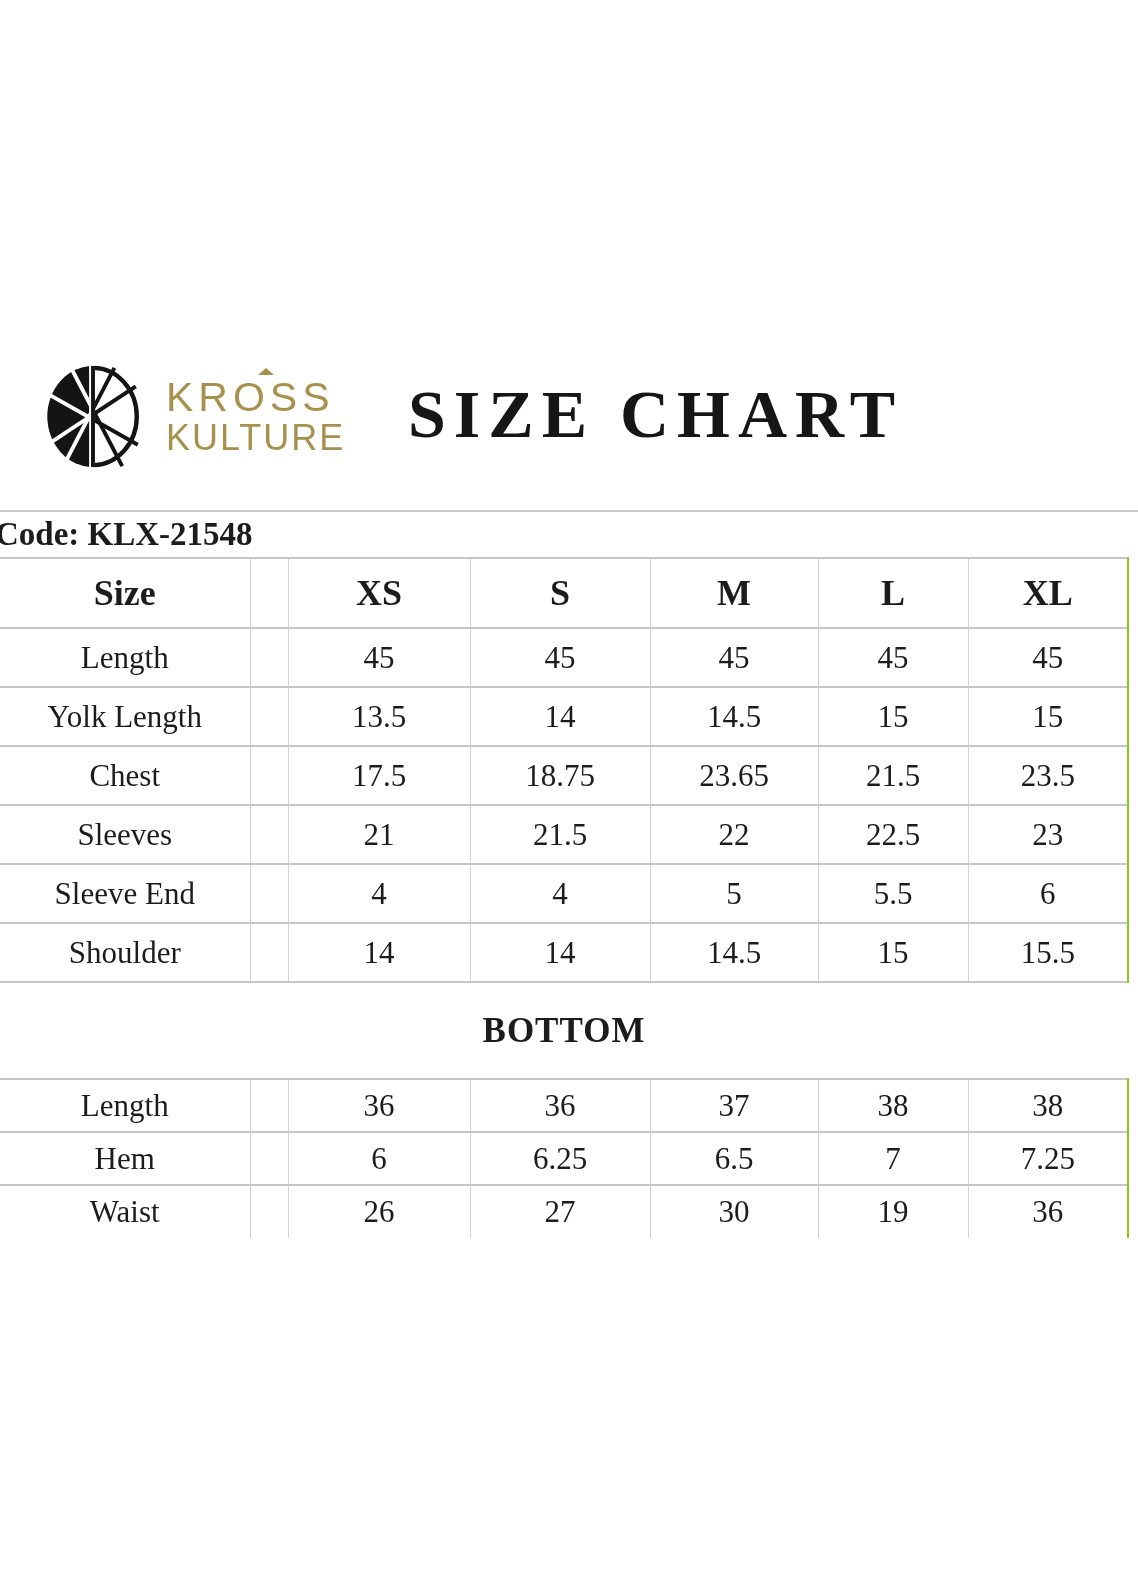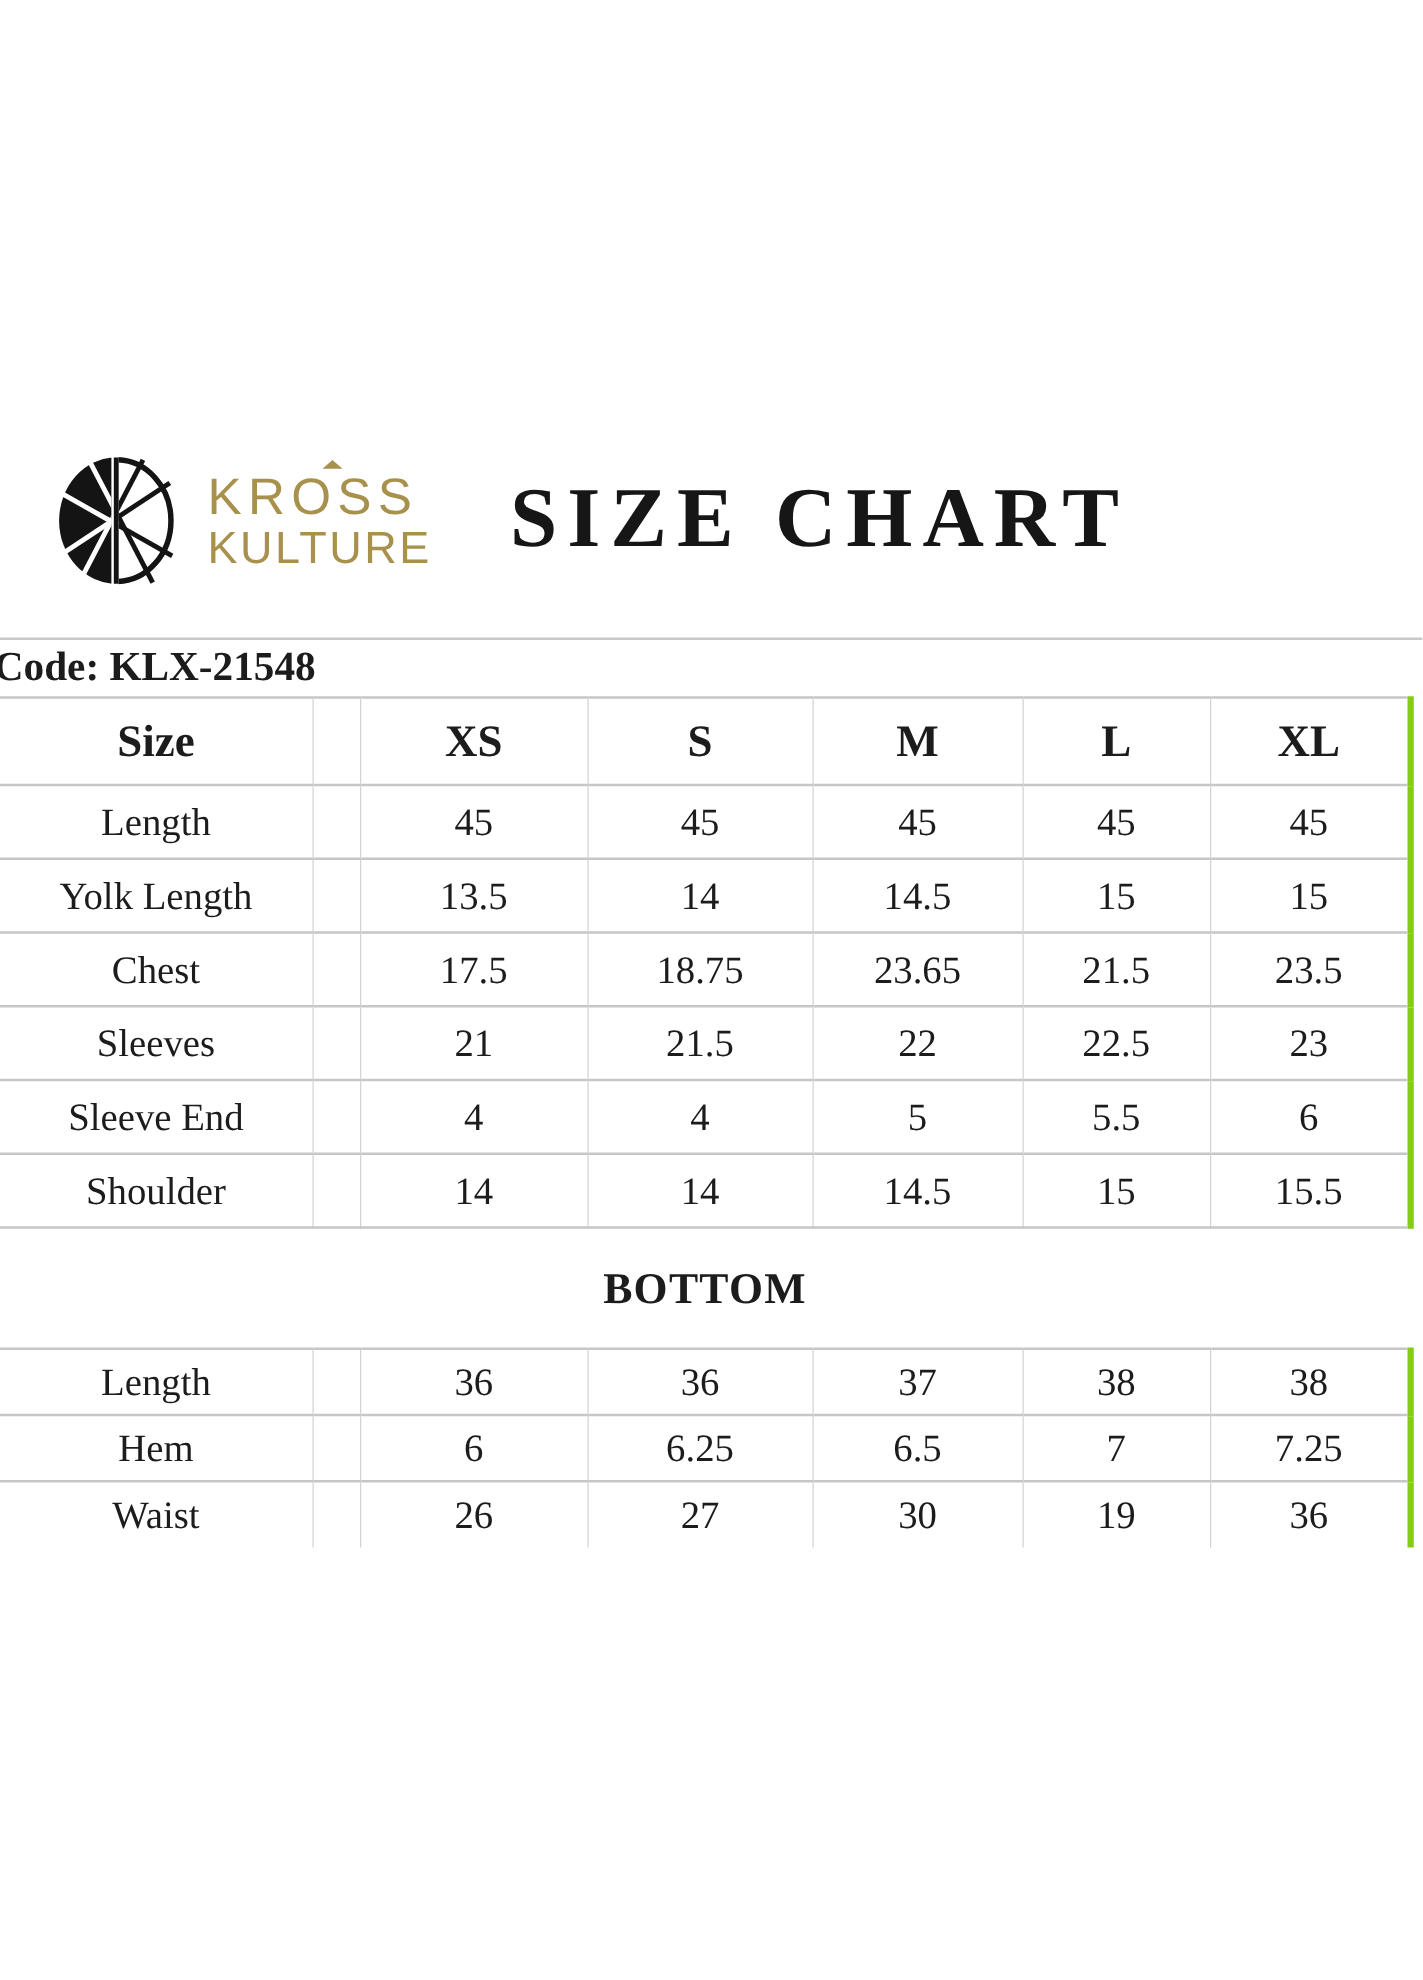--- a/index.html
+++ b/index.html
@@ -20,21 +20,21 @@
     font-weight:700;font-size:68px;letter-spacing:8px;color:#161616;white-space:nowrap;}
   
   .code-row{position:absolute;top:510px;left:0;width:1138px;height:45px;
     border-top:2px solid #c8c8c8;display:flex;align-items:center;}
   .code-text{font-size:33px;font-weight:700;margin-left:-5px;white-space:nowrap;}
   
   table{border-collapse:collapse;table-layout:fixed;width:1128px;}
   td{border-top:2px solid #c6c6c6;border-left:1px solid #d3d3d3;
      text-align:center;vertical-align:middle;font-size:31px;padding:0;color:#1c1c1c;}
   td:first-child{border-left:none;}
-  td:last-child{border-right:5px solid #84cc16;text-align:center;}
+  td:last-child{border-right:2px solid #84cc16;text-align:center;}
   .size-table{position:absolute;top:557px;left:0;border-bottom:2px solid #c6c6c6;}
   .size-table tr{height:59px;}
   .size-table tr:first-child{height:70px;}
   .head-cell{font-weight:700;font-size:36px;}
   .bottom-heading{position:absolute;top:983px;left:0;width:1128px;height:95px;
     display:flex;align-items:center;justify-content:center;
     font-weight:700;font-size:35px;letter-spacing:1px;}
   .bottom-table{position:absolute;top:1078px;left:0;}
   .bottom-table tr{height:53px;}
 </style>

